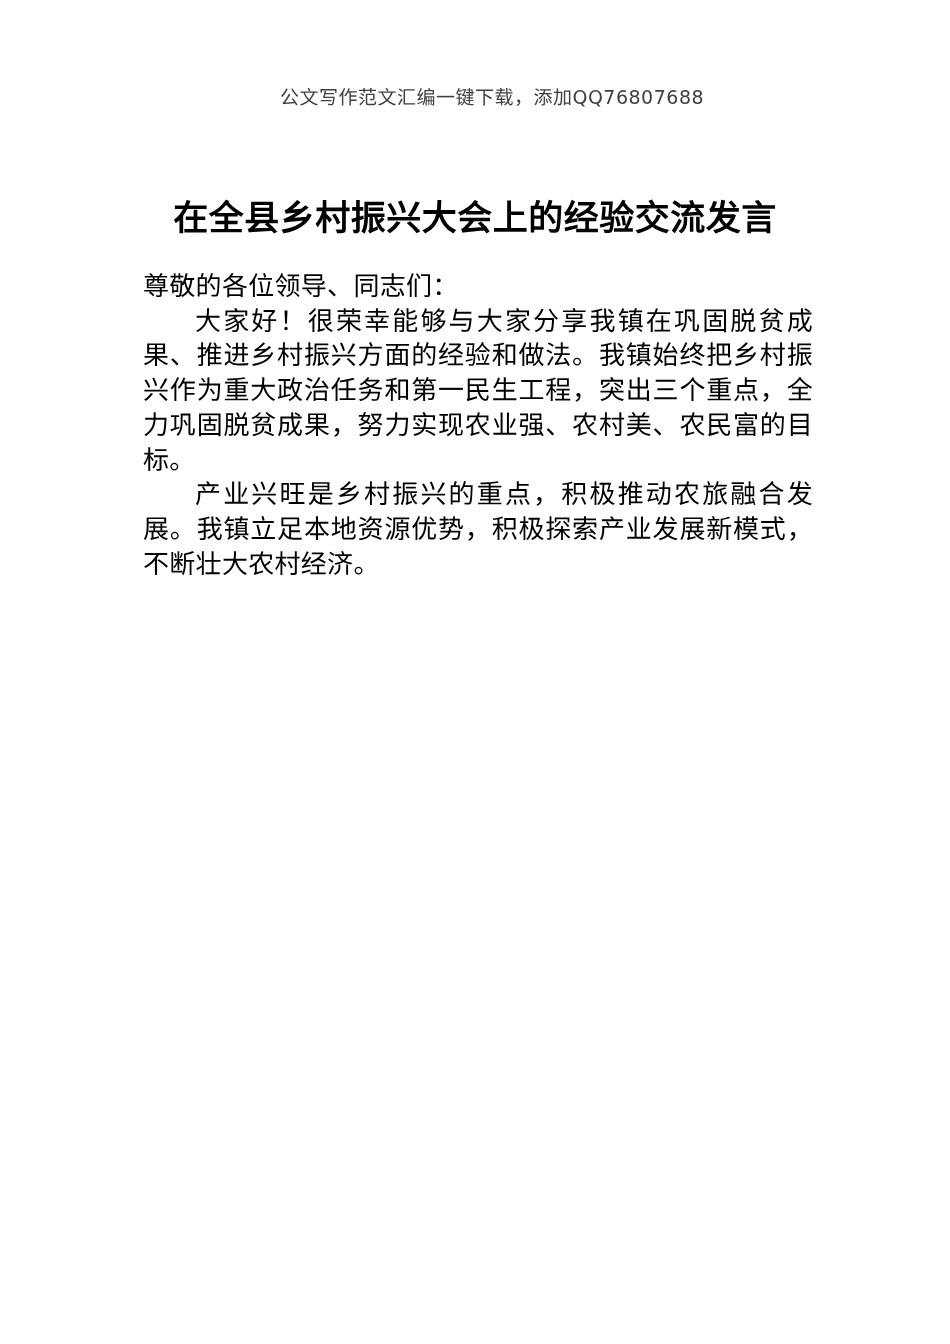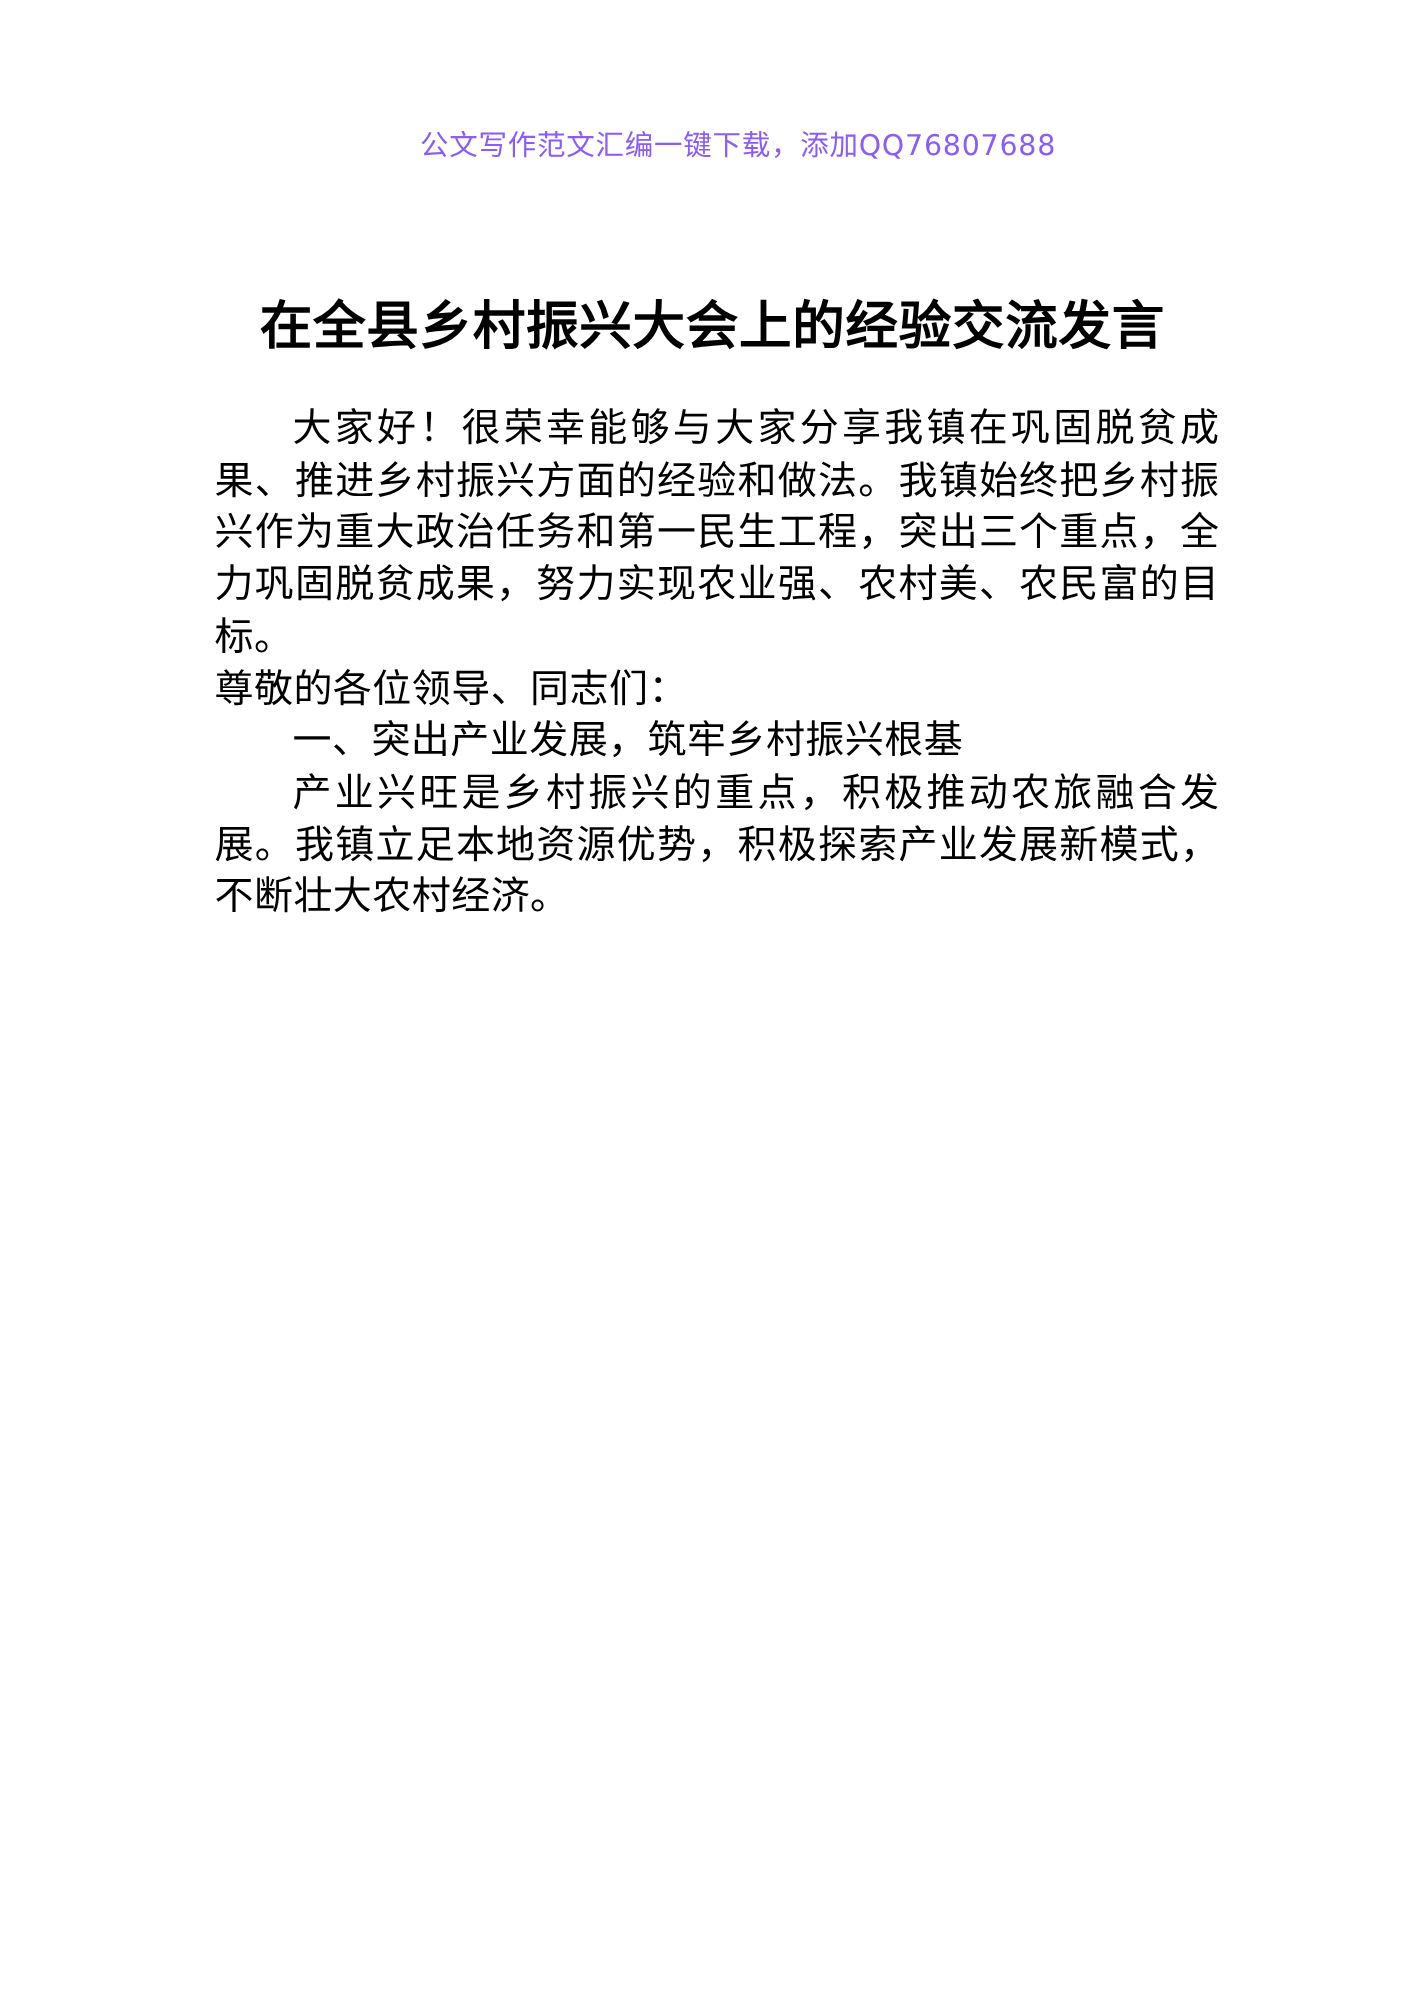--- a/index.html
+++ b/index.html
@@ -55,23 +55,22 @@
     padding: 0;
   }
   .doc-body p.para.indent {
     text-indent: 2em;
   }
 </style>
 </head>
 <body>
 
 <div class="page" style="color: rgb(0, 0, 0);">
-  <div class="promo-header" style="color: #8b5cf6;">公文写作范文汇编一键下载，添加QQ76807688</div>
+  <div class="promo-header" style="color: #404040;">公文写作范文汇编一键下载，添加QQ76807688</div>
 
   <h1 class="doc-title">在全县乡村振兴大会上的经验交流发言</h1>
 
   <div class="doc-body">
+      <p class="para">尊敬的各位领导、同志们：</p>
       <p class="para indent">大家好！很荣幸能够与大家分享我镇在巩固脱贫成果、推进乡村振兴方面的经验和做法。我镇始终把乡村振兴作为重大政治任务和第一民生工程，突出三个重点，全力巩固脱贫成果，努力实现农业强、农村美、农民富的目标。</p>
-      <p class="para">尊敬的各位领导、同志们：</p>
-      <p class="para indent">一、突出产业发展，筑牢乡村振兴根基</p>
       <p class="para indent">产业兴旺是乡村振兴的重点，积极推动农旅融合发展。我镇立足本地资源优势，积极探索产业发展新模式，不断壮大农村经济。</p>
     </div>
 </div>
 
 </body></html>

